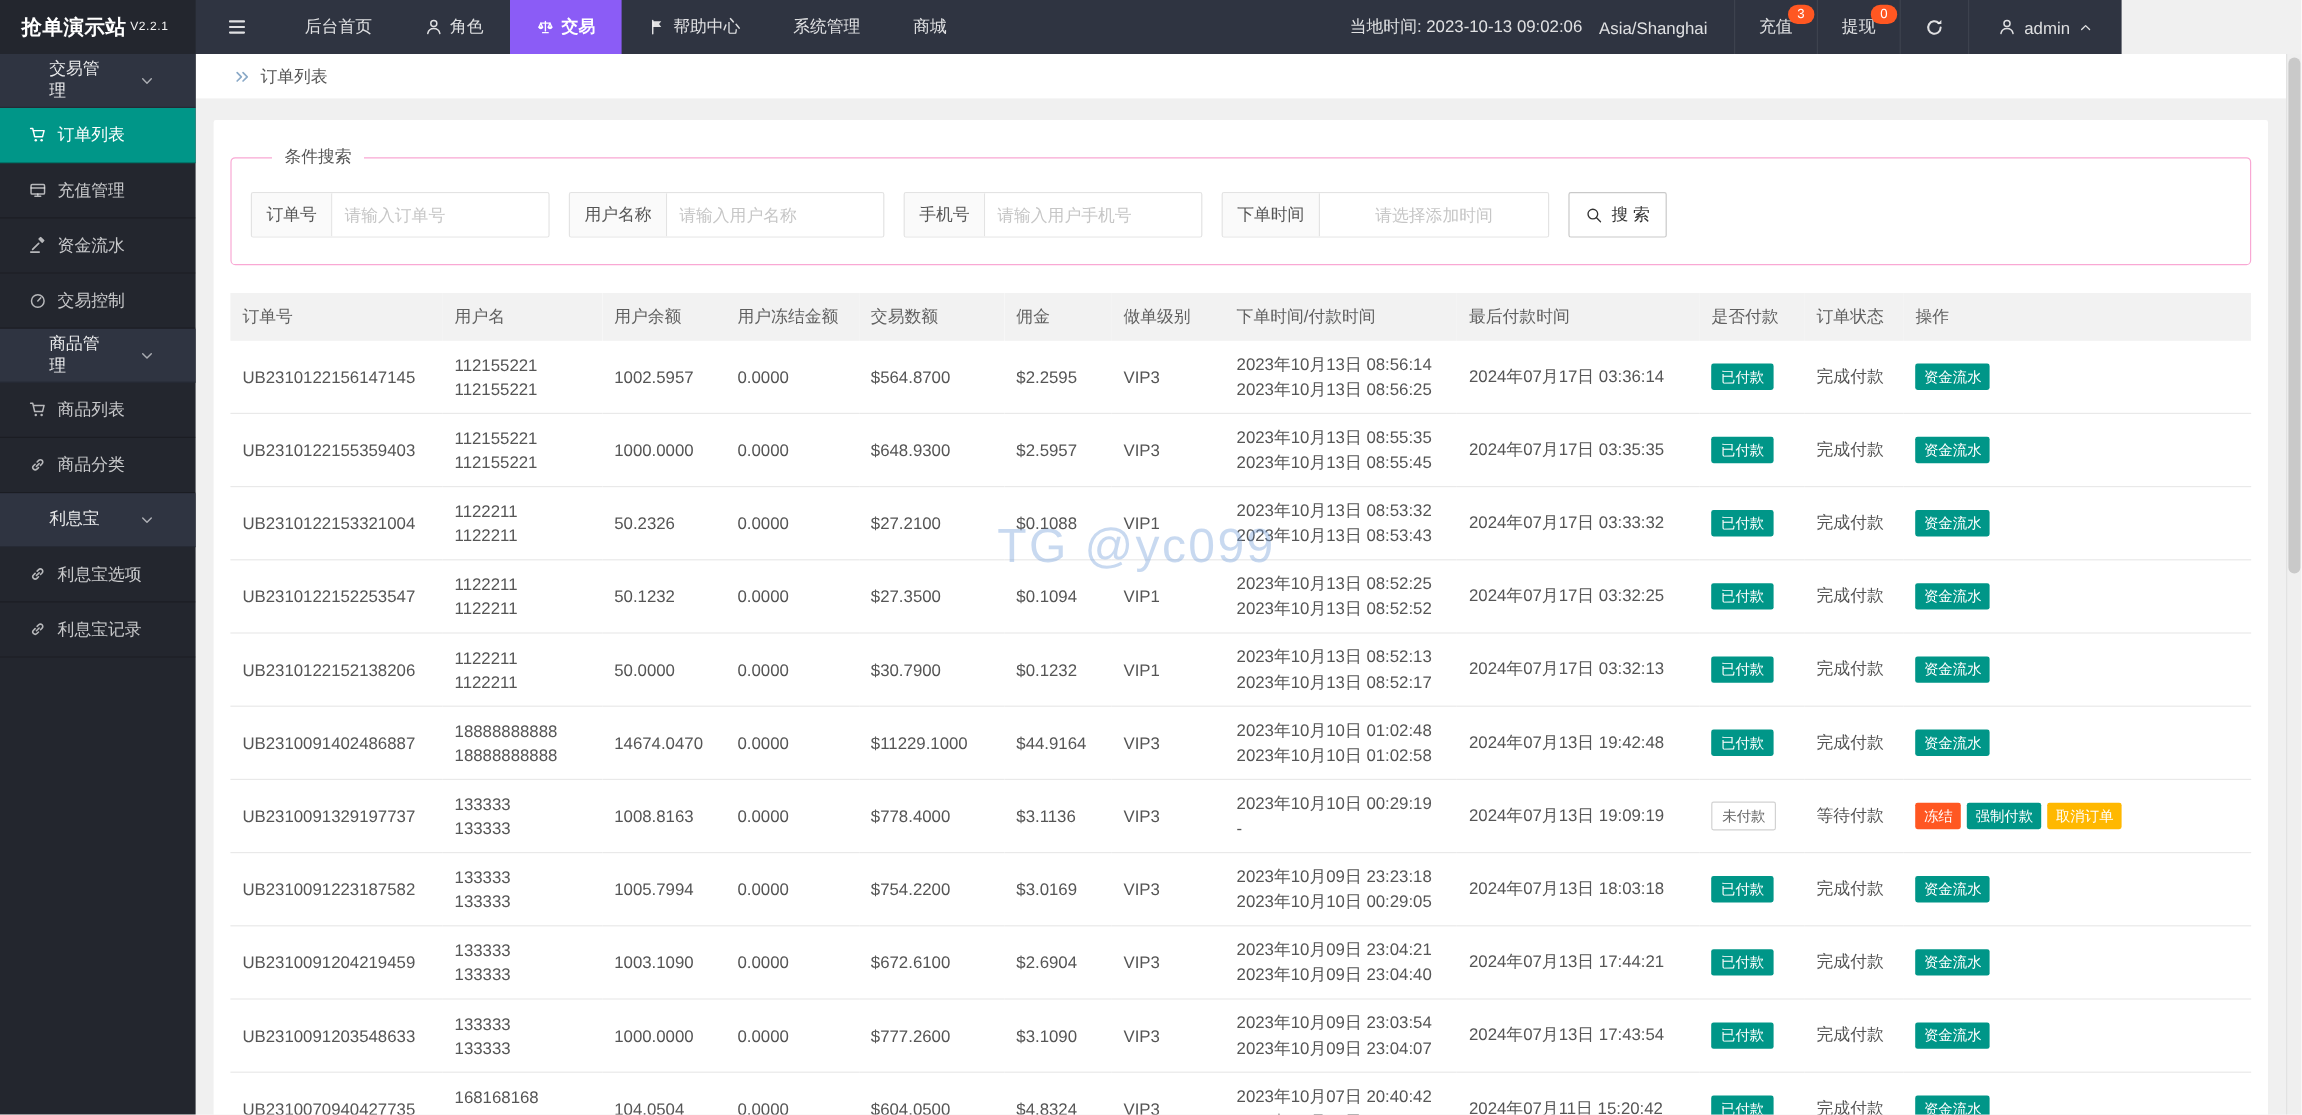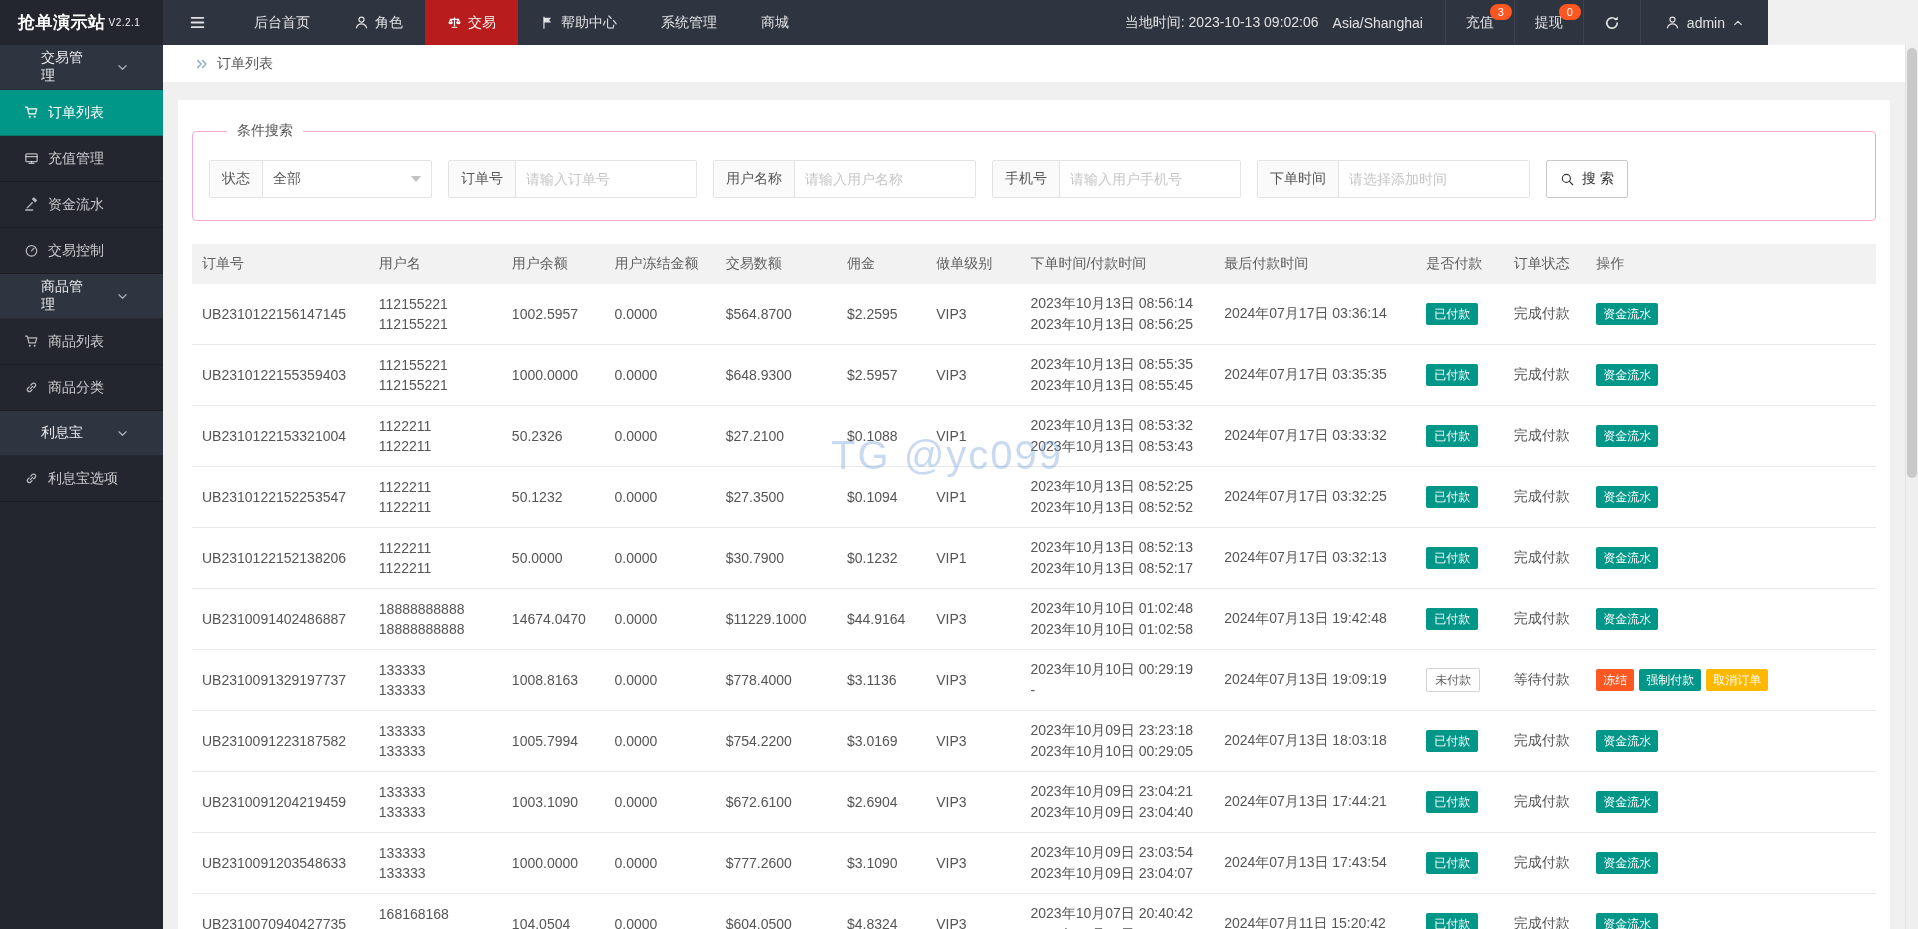--- a/index.html
+++ b/index.html
@@ -8,21 +8,21 @@
   .icon svg{display:block;}
   .icon{display:inline-flex;align-items:center;justify-content:center;}
 
   
   .topbar{position:absolute;left:0;top:0;width:1768px;height:45px;background:#2F3441;display:flex;align-items:stretch;z-index:30;}
   .logo{width:163px;background:#23262E;color:#fff;display:flex;align-items:center;padding-left:18px;box-sizing:border-box;font-size:17px;font-weight:bold;letter-spacing:.5px;}
   .logo sup{font-size:10px;font-weight:normal;margin-left:3px;opacity:.95;}
   .hamburger{display:flex;align-items:center;padding:0 26px;color:rgba(255,255,255,.85);cursor:pointer;}
   #topnav{display:flex;align-items:stretch;}
   .nav-item{display:flex;align-items:center;gap:6px;padding:0 22px;color:rgba(255,255,255,.85);font-size:14px;cursor:pointer;}
-  .nav-item.active{background:#b91c1c;color:#fff;}
+  .nav-item.active{background:#8b5cf6;color:#fff;font-weight:bold;}
   .tb-right{margin-left:auto;display:flex;align-items:stretch;color:rgba(255,255,255,.85);font-size:14px;}
   .tb-time{display:flex;align-items:center;gap:14px;padding:0 22px;}
   .tb-item{position:relative;display:flex;align-items:center;padding:0 20px;border-left:1px solid rgba(255,255,255,.07);cursor:pointer;}
   .badge-dot{position:absolute;top:4px;right:2px;background:#FF5722;color:#fff;font-size:11px;min-width:16px;height:16px;line-height:16px;border-radius:9px;text-align:center;padding:0 3px;font-style:normal;}
   .tb-admin{display:flex;align-items:center;gap:7px;padding:0 24px;}
 
   
   .sidebar{position:absolute;left:0;top:45px;bottom:0;width:163px;background:#23262E;z-index:20;}
   .sb-group{height:44px;display:flex;align-items:center;background:#2F3441;color:rgba(255,255,255,.9);font-size:14px;padding:0 14px 0 41px;cursor:pointer;border-bottom:1px solid rgba(0,0,0,.18);}
   .sb-group>span{flex:1;}
@@ -252,58 +252,61 @@
       <div class="sb-item">
         <span class="icon ">
           <svg width="15" height="15" viewBox="0 0 16 16" stroke="currentColor" fill="none" stroke-linecap="round" stroke-linejoin="round" stroke-width="1.4">
             <path d="M6.8 9.2l2.4-2.4"></path>
             <path d="M5.6 7.3L4.2 8.7a2.1 2.1 0 0 0 3 3l1.4-1.4"></path>
             <path d="M7.4 5.3l1.4-1.4a2.1 2.1 0 0 1 3 3l-1.4 1.4"></path>
           </svg>
         </span>
         <span>利息宝选项</span>
       </div>
+      <div class="sb-item">
+        <span class="icon ">
+          <svg width="15" height="15" viewBox="0 0 16 16" stroke="currentColor" fill="none" stroke-linecap="round" stroke-linejoin="round" stroke-width="1.4">
+            <path d="M6.8 9.2l2.4-2.4"></path>
+            <path d="M5.6 7.3L4.2 8.7a2.1 2.1 0 0 0 3 3l1.4-1.4"></path>
+            <path d="M7.4 5.3l1.4-1.4a2.1 2.1 0 0 1 3 3l-1.4 1.4"></path>
+          </svg>
+        </span>
+        <span>利息宝记录</span>
+      </div>
     </div>
 
   <div class="main">
     <div class="breadcrumb">
       <span class="icon bc-icon">
           <svg width="14" height="14" viewBox="0 0 16 16" stroke="currentColor" fill="none" stroke-linecap="round" stroke-linejoin="round" stroke-width="1.6">
             <path d="M3 4l4 4-4 4M8.6 4l4 4-4 4"></path>
           </svg>
         </span>
       <span>订单列表</span>
     </div>
 
     <div class="card">
       <fieldset class="search">
         <legend>条件搜索</legend>
         <div class="srow">
-          <div class="fgroup">
-            <span class="glabel">状态</span>
-            <div class="selectbox">
-              <span>全部</span>
-              <span class="sel-arrow"></span>
-            </div>
-          </div>
           <div class="fgroup">
             <span class="glabel">订单号</span>
             <input placeholder="请输入订单号" style="">
           </div>
           <div class="fgroup">
             <span class="glabel">用户名称</span>
             <input placeholder="请输入用户名称" style="">
           </div>
           <div class="fgroup">
             <span class="glabel">手机号</span>
             <input placeholder="请输入用户手机号" style="">
           </div>
           <div class="fgroup">
             <span class="glabel">下单时间</span>
-            <input style="width: 170px;" placeholder="请选择添加时间">
+            <input style="width: 170px; text-align: center;" placeholder="请选择添加时间">
           </div>
           <button class="search-btn">
             <span class="icon">
                 <svg width="15" height="15" viewBox="0 0 16 16" stroke="currentColor" fill="none" stroke-linecap="round" stroke-linejoin="round" stroke-width="1.2">
                   <circle cx="6.8" cy="6.8" r="4.3"></circle>
                   <path d="M10.1 10.1l3.5 3.5"></path>
                 </svg>
               </span>
             <span>搜 索</span>
           </button>

